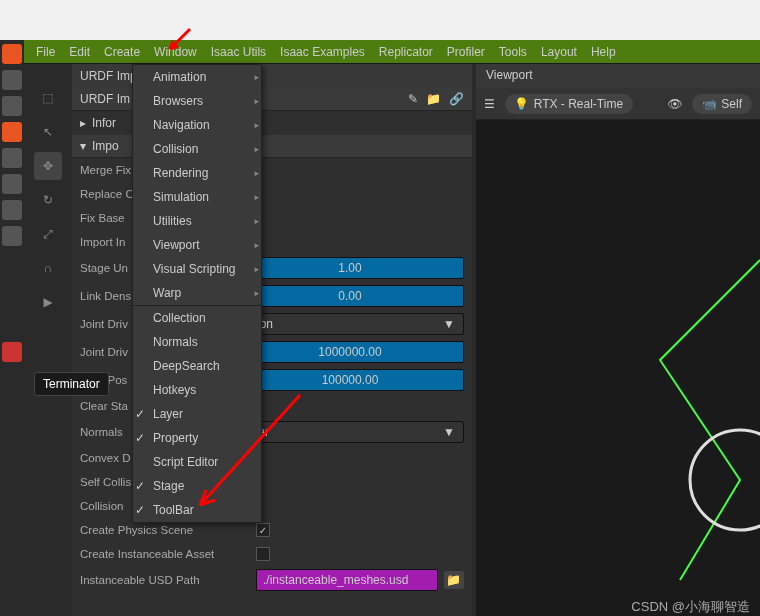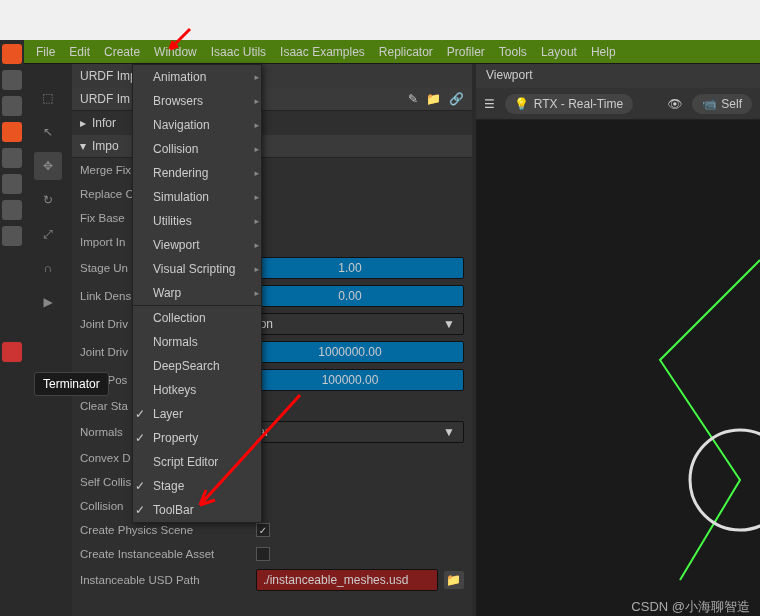--- a/index.html
+++ b/index.html
@@ -17,21 +17,21 @@
 .panel-left{position:absolute;left:72px;top:64px;width:400px;height:552px;background:#2f2f2f}
 .tabbar{height:24px;background:#383838;display:flex;align-items:center;padding:0 8px;color:#ccc}
 .section-head{background:#3a3a3a;padding:4px 8px;display:flex;align-items:center;gap:6px;border-bottom:1px solid #222}
 .section-head .icons{margin-left:auto;display:flex;gap:8px;color:#aaa}
 .row{display:flex;align-items:center;padding:3px 8px;min-height:24px;gap:6px}
 .row .label{width:150px;color:#aaa;font-size:11.5px}
 .num-input{flex:1;background:#0369a1;border:1px solid #111;color:#ccc;text-align:center;padding:3px;border-radius:2px}
 .dropdown{flex:1;background:#333;border:1px solid #111;color:#ccc;padding:3px 8px;border-radius:2px;display:flex;justify-content:space-between;align-items:center}
 .checkbox{width:14px;height:14px;background:#222;border:1px solid #555;display:inline-flex;align-items:center;justify-content:center;font-size:10px}
 .checkbox.checked::after{content:"✓";color:#ccc}
-.text-input{flex:1;background:#7f1d1d;border:1px solid #111;color:#ccc;padding:3px 6px;border-radius:2px}
+.text-input{flex:1;background:#a21caf;border:1px solid #111;color:#ccc;padding:3px 6px;border-radius:2px}
 .folder-btn{width:20px;height:18px;background:#444;border-radius:2px;display:flex;align-items:center;justify-content:center}
 .submenu{position:absolute;left:132px;top:64px;width:130px;background:#3a3a3a;border:1px solid #222;box-shadow:2px 2px 6px rgba(0,0,0,.5);z-index:10}
 .submenu-item{padding:5px 2px;display:flex;align-items:center;gap:8px;font-size:12px}
 .submenu-item .chk{width:10px;display:inline-block;text-align:center;color:#ccc}
 .submenu-item .arrow{margin-left:auto;font-size:9px;color:#888}
 .submenu-divider{height:1px;background:#222;margin:0}
 .viewport{position:absolute;left:476px;top:64px;right:0;height:552px;background:#2f2f2f}
 .vp-tab{height:24px;background:#383838;padding:4px 10px}
 .vp-toolbar{height:32px;background:#333;display:flex;align-items:center;gap:10px;padding:0 8px;border-bottom:1px solid #222}
 .vp-btn{background:#444;border-radius:10px;padding:3px 10px;display:flex;align-items:center;gap:4px;font-size:11px}

